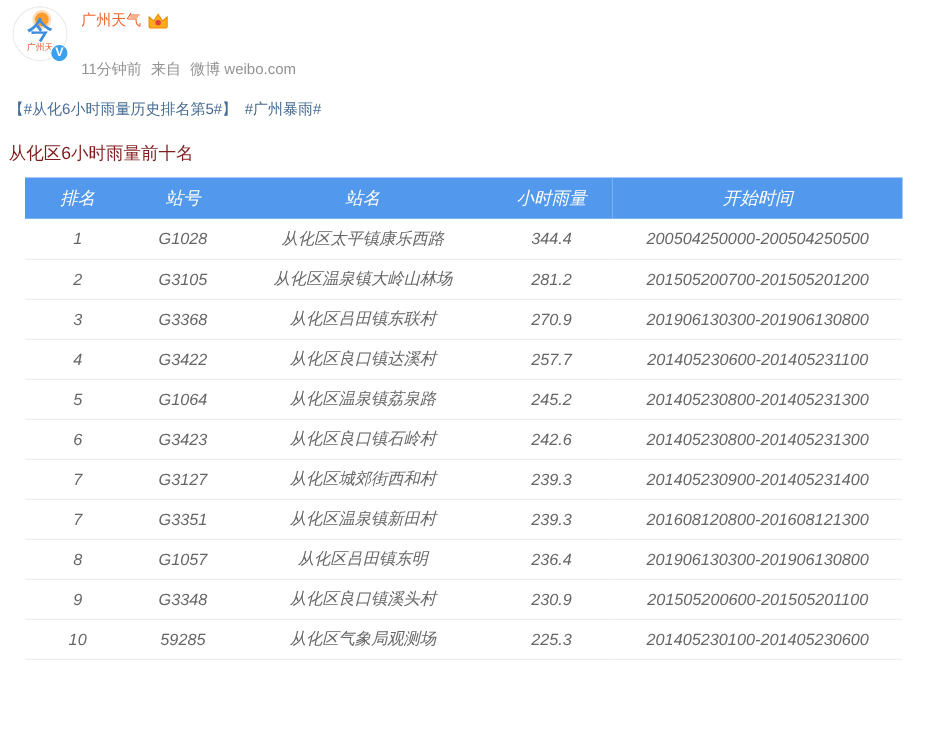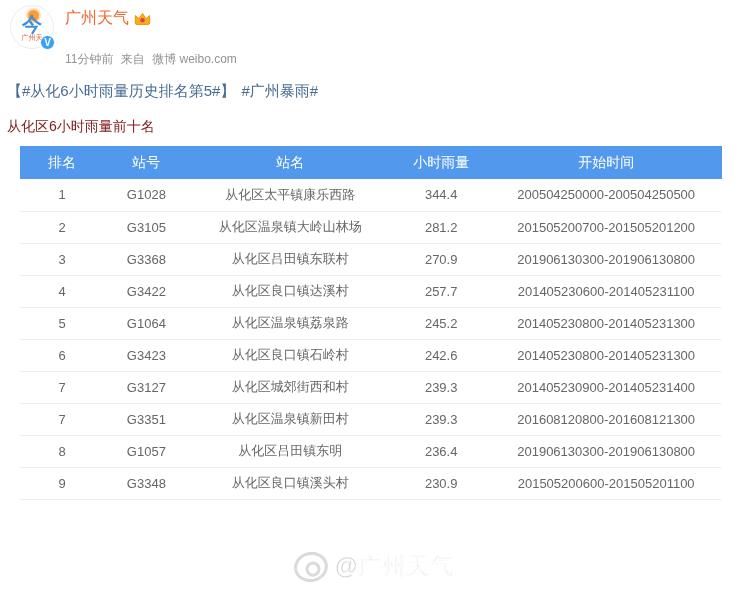--- a/index.html
+++ b/index.html
@@ -8,35 +8,35 @@
 
   
   .post-header { display:flex; padding:5px 0 0 10px; }
   .avatar { position:relative; width:44px; height:44px; border:1px solid #ececec; border-radius:50%; background:#fff; flex:0 0 auto; cursor:pointer; }
   .av-sun { position:absolute; left:17px; top:4px; width:11px; height:11px; border-radius:50%; background:#ff9c2e; box-shadow:0 0 0 2px rgba(255,156,46,.35); }
   .av-glyph { position:absolute; left:0; top:8px; width:100%; text-align:center; font-size:20px; font-weight:bold; color:#3e8ede; line-height:20px; }
   .av-caption { position:absolute; left:0; bottom:5px; width:100%; text-align:center; font-size:7px; color:#e05a2b; letter-spacing:0; }
   .v-badge { position:absolute; right:-2px; bottom:-2px; width:15px; height:15px; border-radius:50%; background:#3aa0f0; border:1px solid #fff; color:#fff; font-size:10px; font-weight:bold; text-align:center; line-height:14px; }
   .head-right { margin-left:11px; padding-top:3px; }
   .author-line { display:flex; align-items:center; }
-  .author { color:#f0682f; font-size:16px; cursor:pointer; }
+  .author { color:#f0682f; font-size:12px; cursor:pointer; }
   .crown { margin-left:5px; display:inline-flex; }
   .meta-line { margin-top:22px; font-size:12px; color:#939393; }
   .meta-line span { margin-right:4px; }
   .meta-source { cursor:pointer; }
 
   
-  .post-text { margin:11px 8px 0 7px; font-size:15px; line-height:24px; color:#333333; }
+  .post-text { margin:11px 8px 0 7px; font-size:12px; line-height:24px; color:#333333; }
   .hashtag { color:#466b94; cursor:pointer; }
   .hashtag + .hashtag { margin-left:6px; }
   .post-body { display:block; }
 
   
   .table-title { margin:15px 0 0 7px; font-size:14px; color:#7f1d1d; }
-  table.rain { margin:10px 18px 0 20px; width:702px; border-collapse:collapse; table-layout:fixed; }
+  table.rain { margin:10px 18px 0 20px; width:702px; border-collapse:collapse; table-layout:fixed;font-style:italic; }
   table.rain thead tr { background:#5298ec; height:33px; }
   table.rain th { color:#ffffff; font-size:14px; font-weight:normal; text-align:center; }
   table.rain th:nth-child(1), table.rain td:nth-child(1) { width:12%; }
   table.rain th:nth-child(2), table.rain td:nth-child(2) { width:12%;text-align:center; }
   table.rain th:nth-child(3), table.rain td:nth-child(3) { width:29%; }
   table.rain th:nth-child(4), table.rain td:nth-child(4) { width:14%; }
   table.rain th:nth-child(5), table.rain td:nth-child(5) { width:33%; }
   table.rain tbody tr { height:32px; border-bottom:1px solid #edeff4; }
   table.rain td { font-size:13px; color:#666666; text-align:center; white-space:nowrap; overflow:hidden; }
 
@@ -158,21 +158,24 @@
           <td>236.4</td>
           <td>201906130300-201906130800</td>
         </tr>
         <tr>
           <td>9</td>
           <td>G3348</td>
           <td>从化区良口镇溪头村</td>
           <td>230.9</td>
           <td>201505200600-201505201100</td>
         </tr>
+        <tr>
+          <td>10</td>
+          <td>59285</td>
+          <td>从化区气象局观测场</td>
+          <td>225.3</td>
+          <td>201405230100-201405230600</td>
+        </tr>
       </tbody>
   </table>
 
-  <div class="watermark">
-    <div class="wm-logo"></div>
-    <div class="wm-text">@广州天气</div>
-  </div>
 
 </div>
 
 </body></html>

